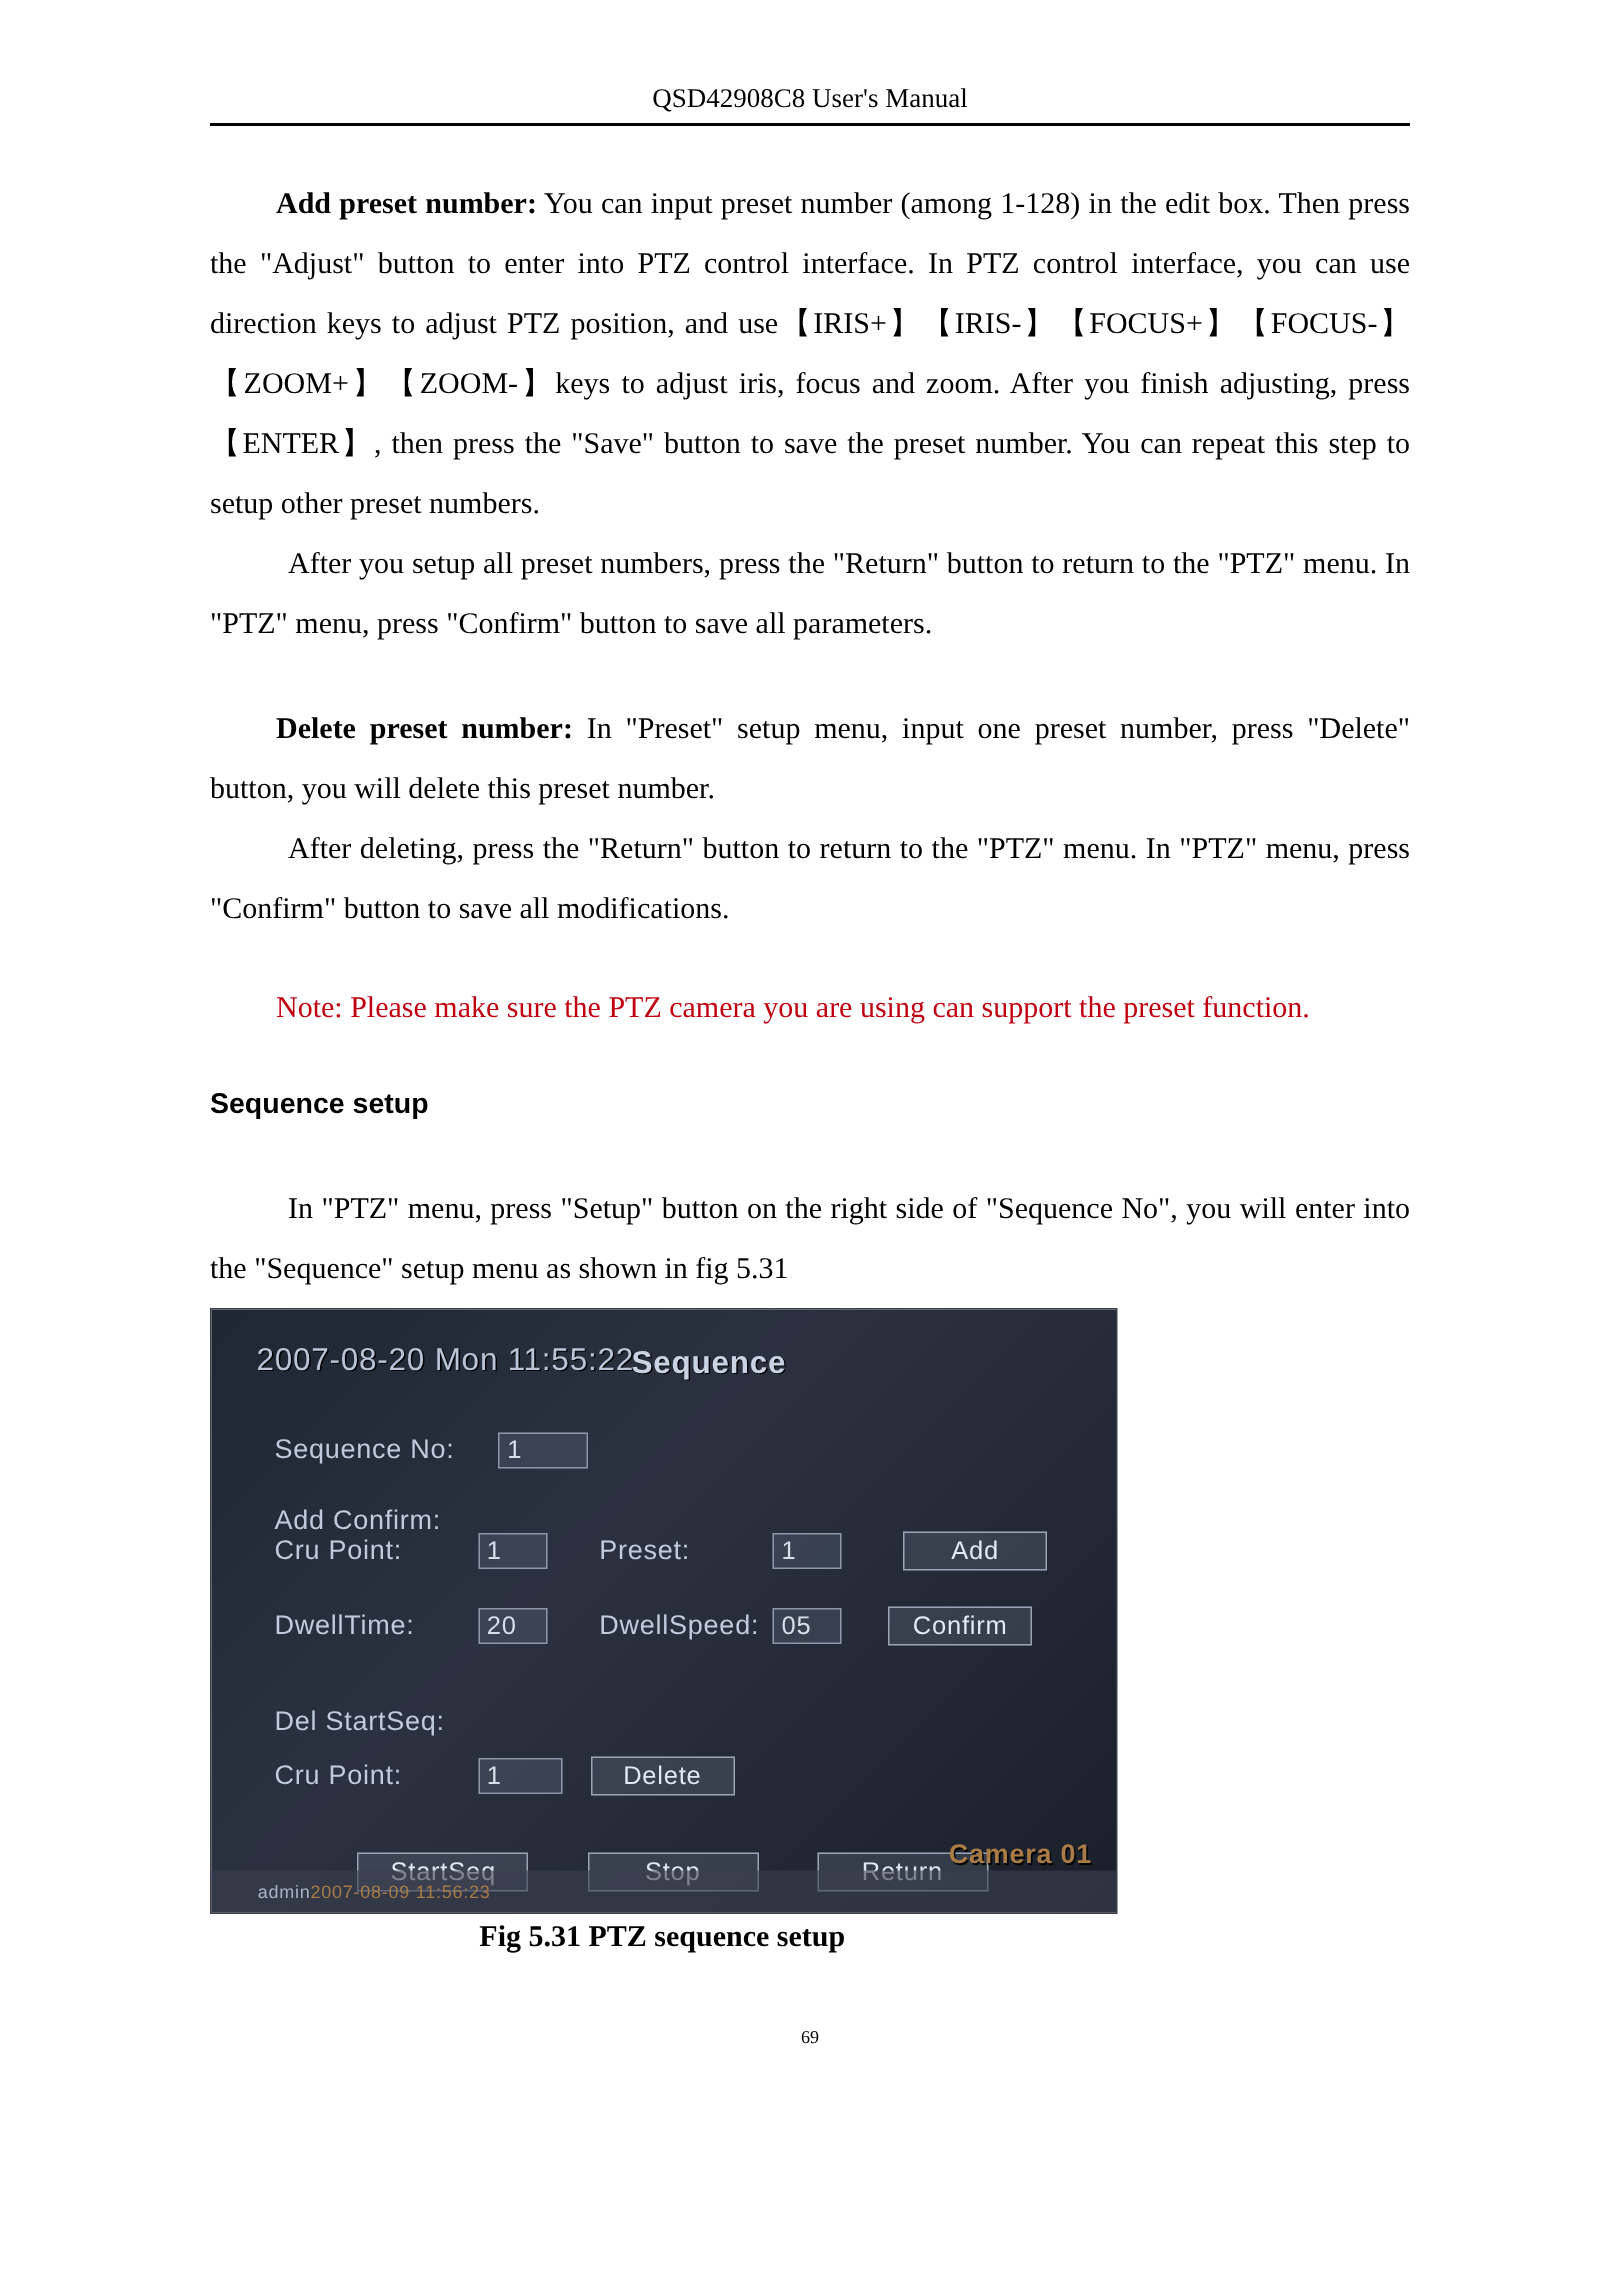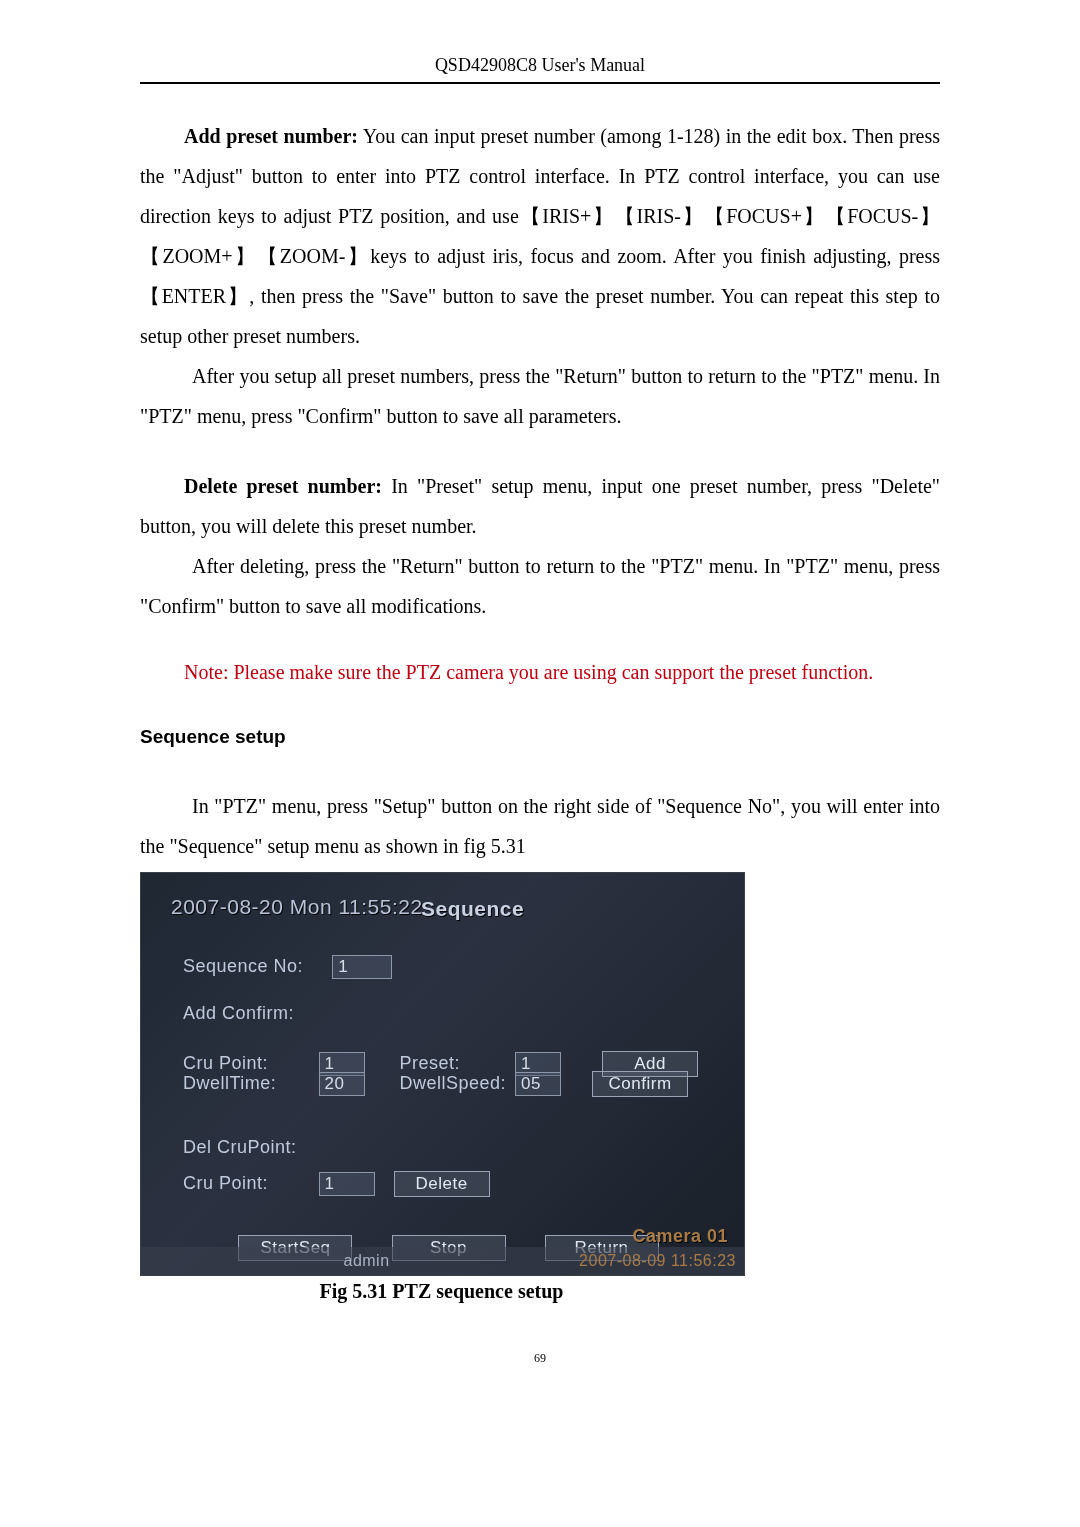--- a/index.html
+++ b/index.html
@@ -99,25 +99,24 @@
     text-align: center;
     font-size: 17px;
   }
   .btn-wide { min-width: 92px; }
   .footer-bar {
     position: absolute;
     left: 0; right: 0; bottom: 0;
     height: 28px;
     background: rgba(58,64,78,0.6);
     display: flex;
-    justify-content: space-between;
     align-items: center;
-    padding: 0 8px;
+    padding: 0 27px;
     color: #aab3c5;
-    font-size: 16px;
+    font-size: 12px;
   }
   .cam-label {
     position: absolute;
     right: 16px; bottom: 28px;
     color: #a97b47;
     font-size: 18px;
     font-weight: bold;
     text-shadow: 1px 1px 0 #000;
   }
   .cam-time {
@@ -172,42 +171,42 @@
     <div class="row" style="top:82px;">
       <span class="lab">Sequence No:</span>
       <span style="display:inline-block; width:18px;"></span>
       <span class="ibox" style="min-width:48px;">1</span>
     </div>
 
     <div class="row" style="top:130px;">
       <span class="lab">Add Confirm:</span>
     </div>
 
-    <div class="row" style="top:178px;">
+    <div class="row" style="top:148px;">
       <span class="lab" style="display:inline-block; width:130px;">Cru Point:</span>
       <span class="ibox">1</span>
       <span style="display:inline-block; width:24px;"></span>
       <span class="lab" style="display:inline-block; width:110px;">Preset:</span>
       <span class="ibox">1</span>
       <span style="display:inline-block; width:30px;"></span>
       <span class="btn">Add</span>
     </div>
 
     <div class="row" style="top:198px;">
       <span class="lab" style="display:inline-block; width:130px;">DwellTime:</span>
       <span class="ibox">20</span>
       <span style="display:inline-block; width:24px;"></span>
       <span class="lab" style="display:inline-block; width:110px;">DwellSpeed:</span>
       <span class="ibox">05</span>
       <span style="display:inline-block; width:20px;"></span>
       <span class="btn">Confirm</span>
     </div>
 
     <div class="row" style="top:264px;">
-      <span class="lab">Del CruPoint:</span>
+      <span class="lab">Del StartSeq:</span>
     </div>
 
     <div class="row" style="top:298px;">
       <span class="lab" style="display:inline-block; width:130px;">Cru Point:</span>
       <span class="ibox" style="min-width:44px;">1</span>
       <span style="display:inline-block; width:8px;"></span>
       <span class="btn">Delete</span>
     </div>
 
     <div class="row" style="top:362px; left:0; right:0; text-align:center;">

